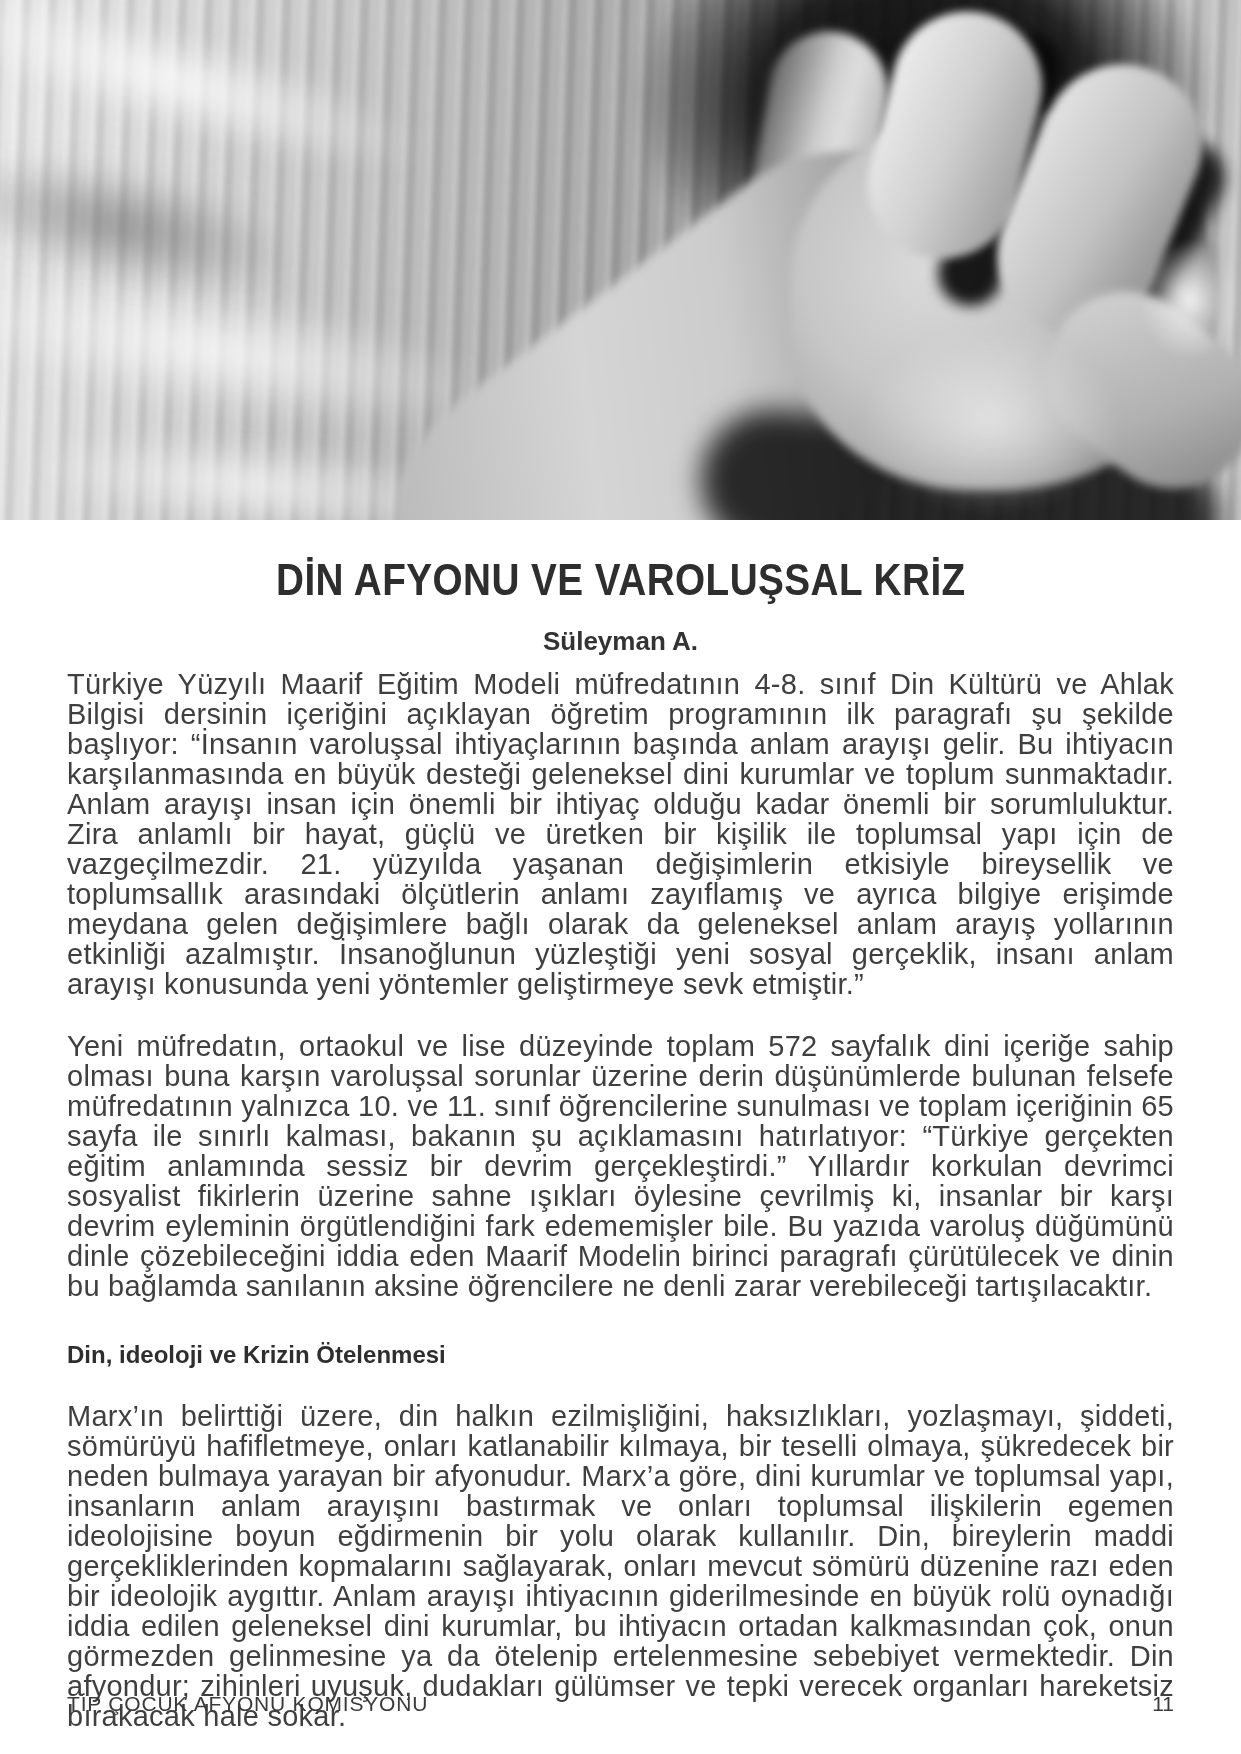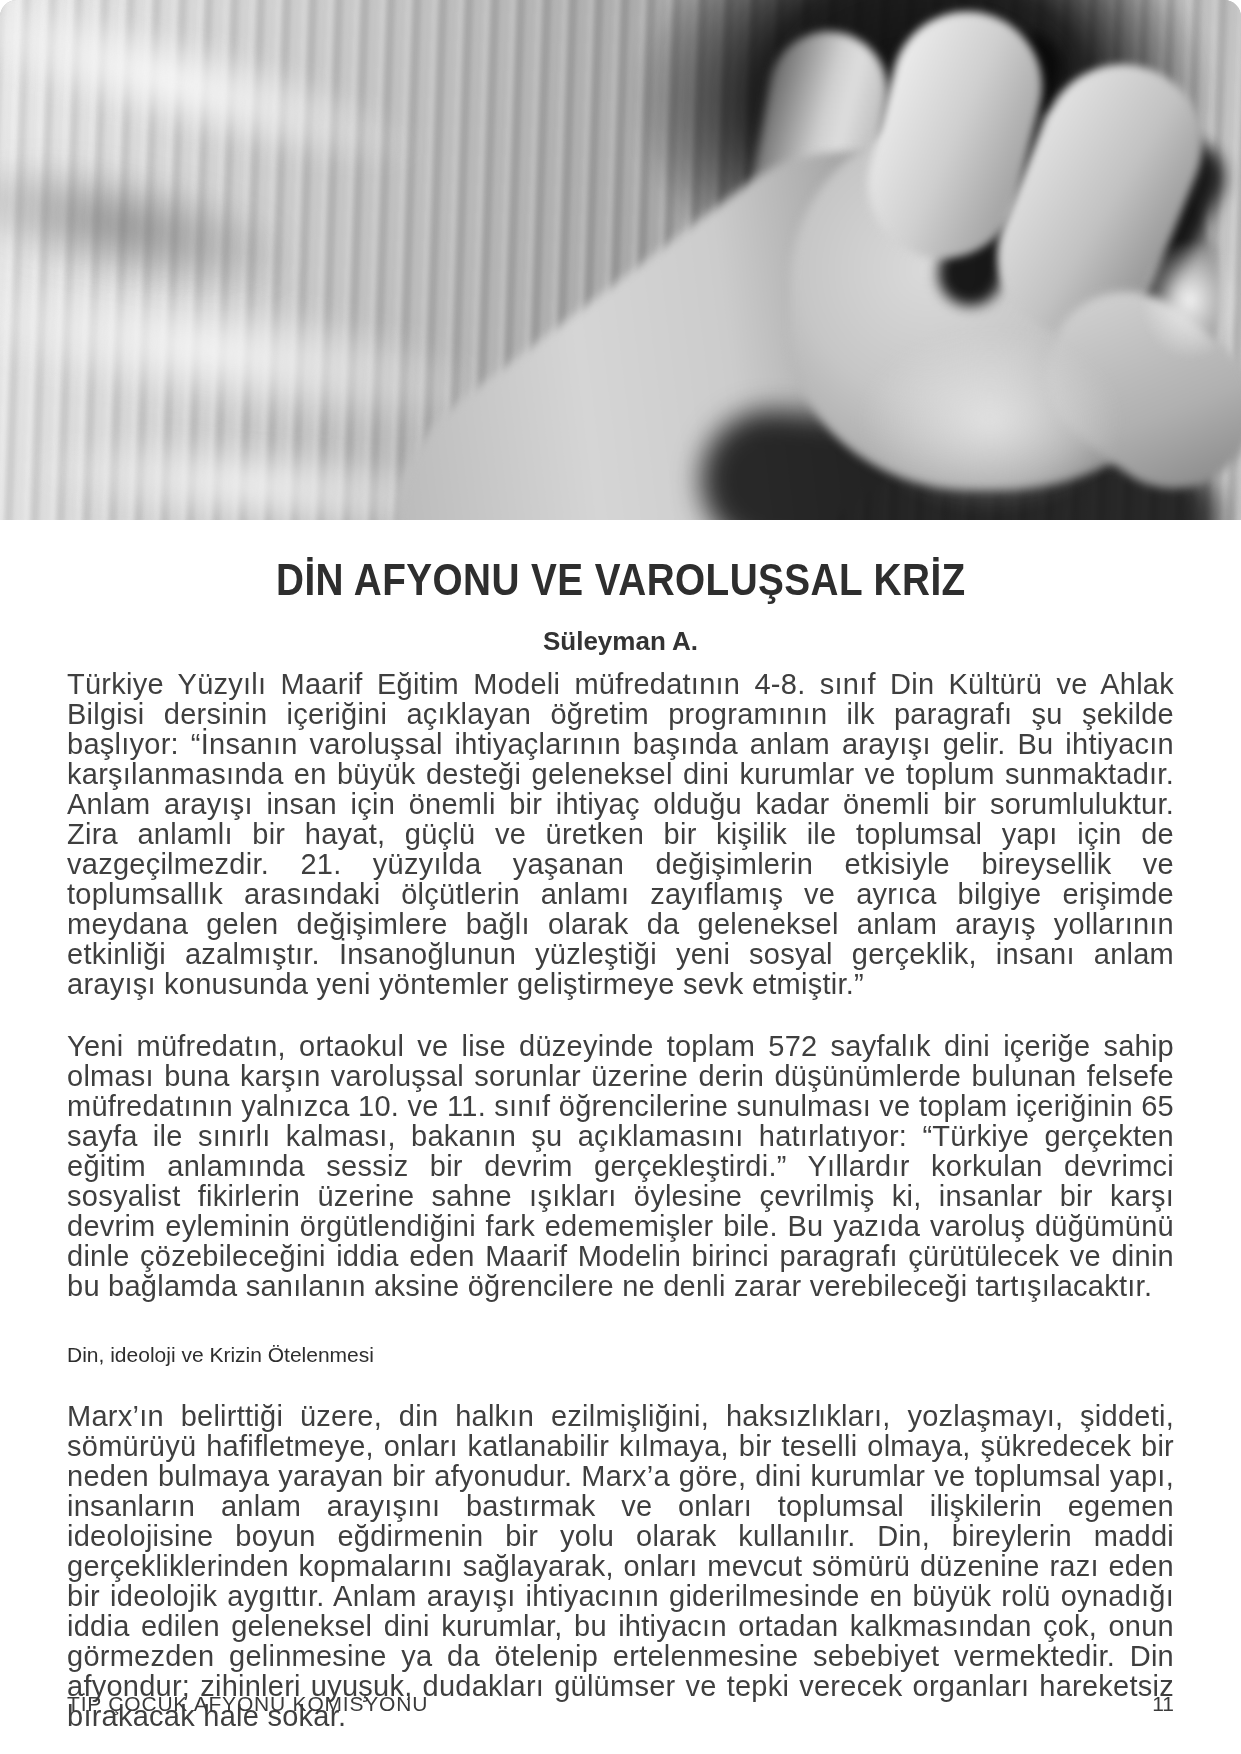--- a/index.html
+++ b/index.html
@@ -5,21 +5,20 @@
   html,body { margin:0; padding:0; background:#ffffff; }
   .page {
     position: relative;
     width: 1241px;
     height: 1754px;
     margin: 0 auto;
     background: #ffffff;
     font-family: "Liberation Sans", sans-serif;
     color: #3d3d3d;
     overflow: hidden;
-    border-radius: 17px;
   }
 
   
   .hero {
     position: relative;
     width: 1241px;
     height: 520px;
     overflow: hidden;
     background: #b5b5b5;
   }
@@ -95,23 +94,23 @@
     font-size: 29px;
     line-height: 30px;
     letter-spacing: 0.25px;
     text-align: justify;
     color: #3f3f3f;
   }
   p.body-text { margin-top: 32px; margin-bottom: 0; }
   p.first { margin-top: 12px; }
   .subheading {
     margin: 40px 67px 0 67px;
-    font-size: 21px;
+    font-size: 24px;
     line-height: 28px;
-    font-weight: normal;
+    font-weight: bold;
     color: #2e2e2e;
   }
   .footer {
     position: absolute;
     left: 67px;
     right: 67px;
     top: 1692px;
     display: flex;
     justify-content: space-between;
     align-items: baseline;

